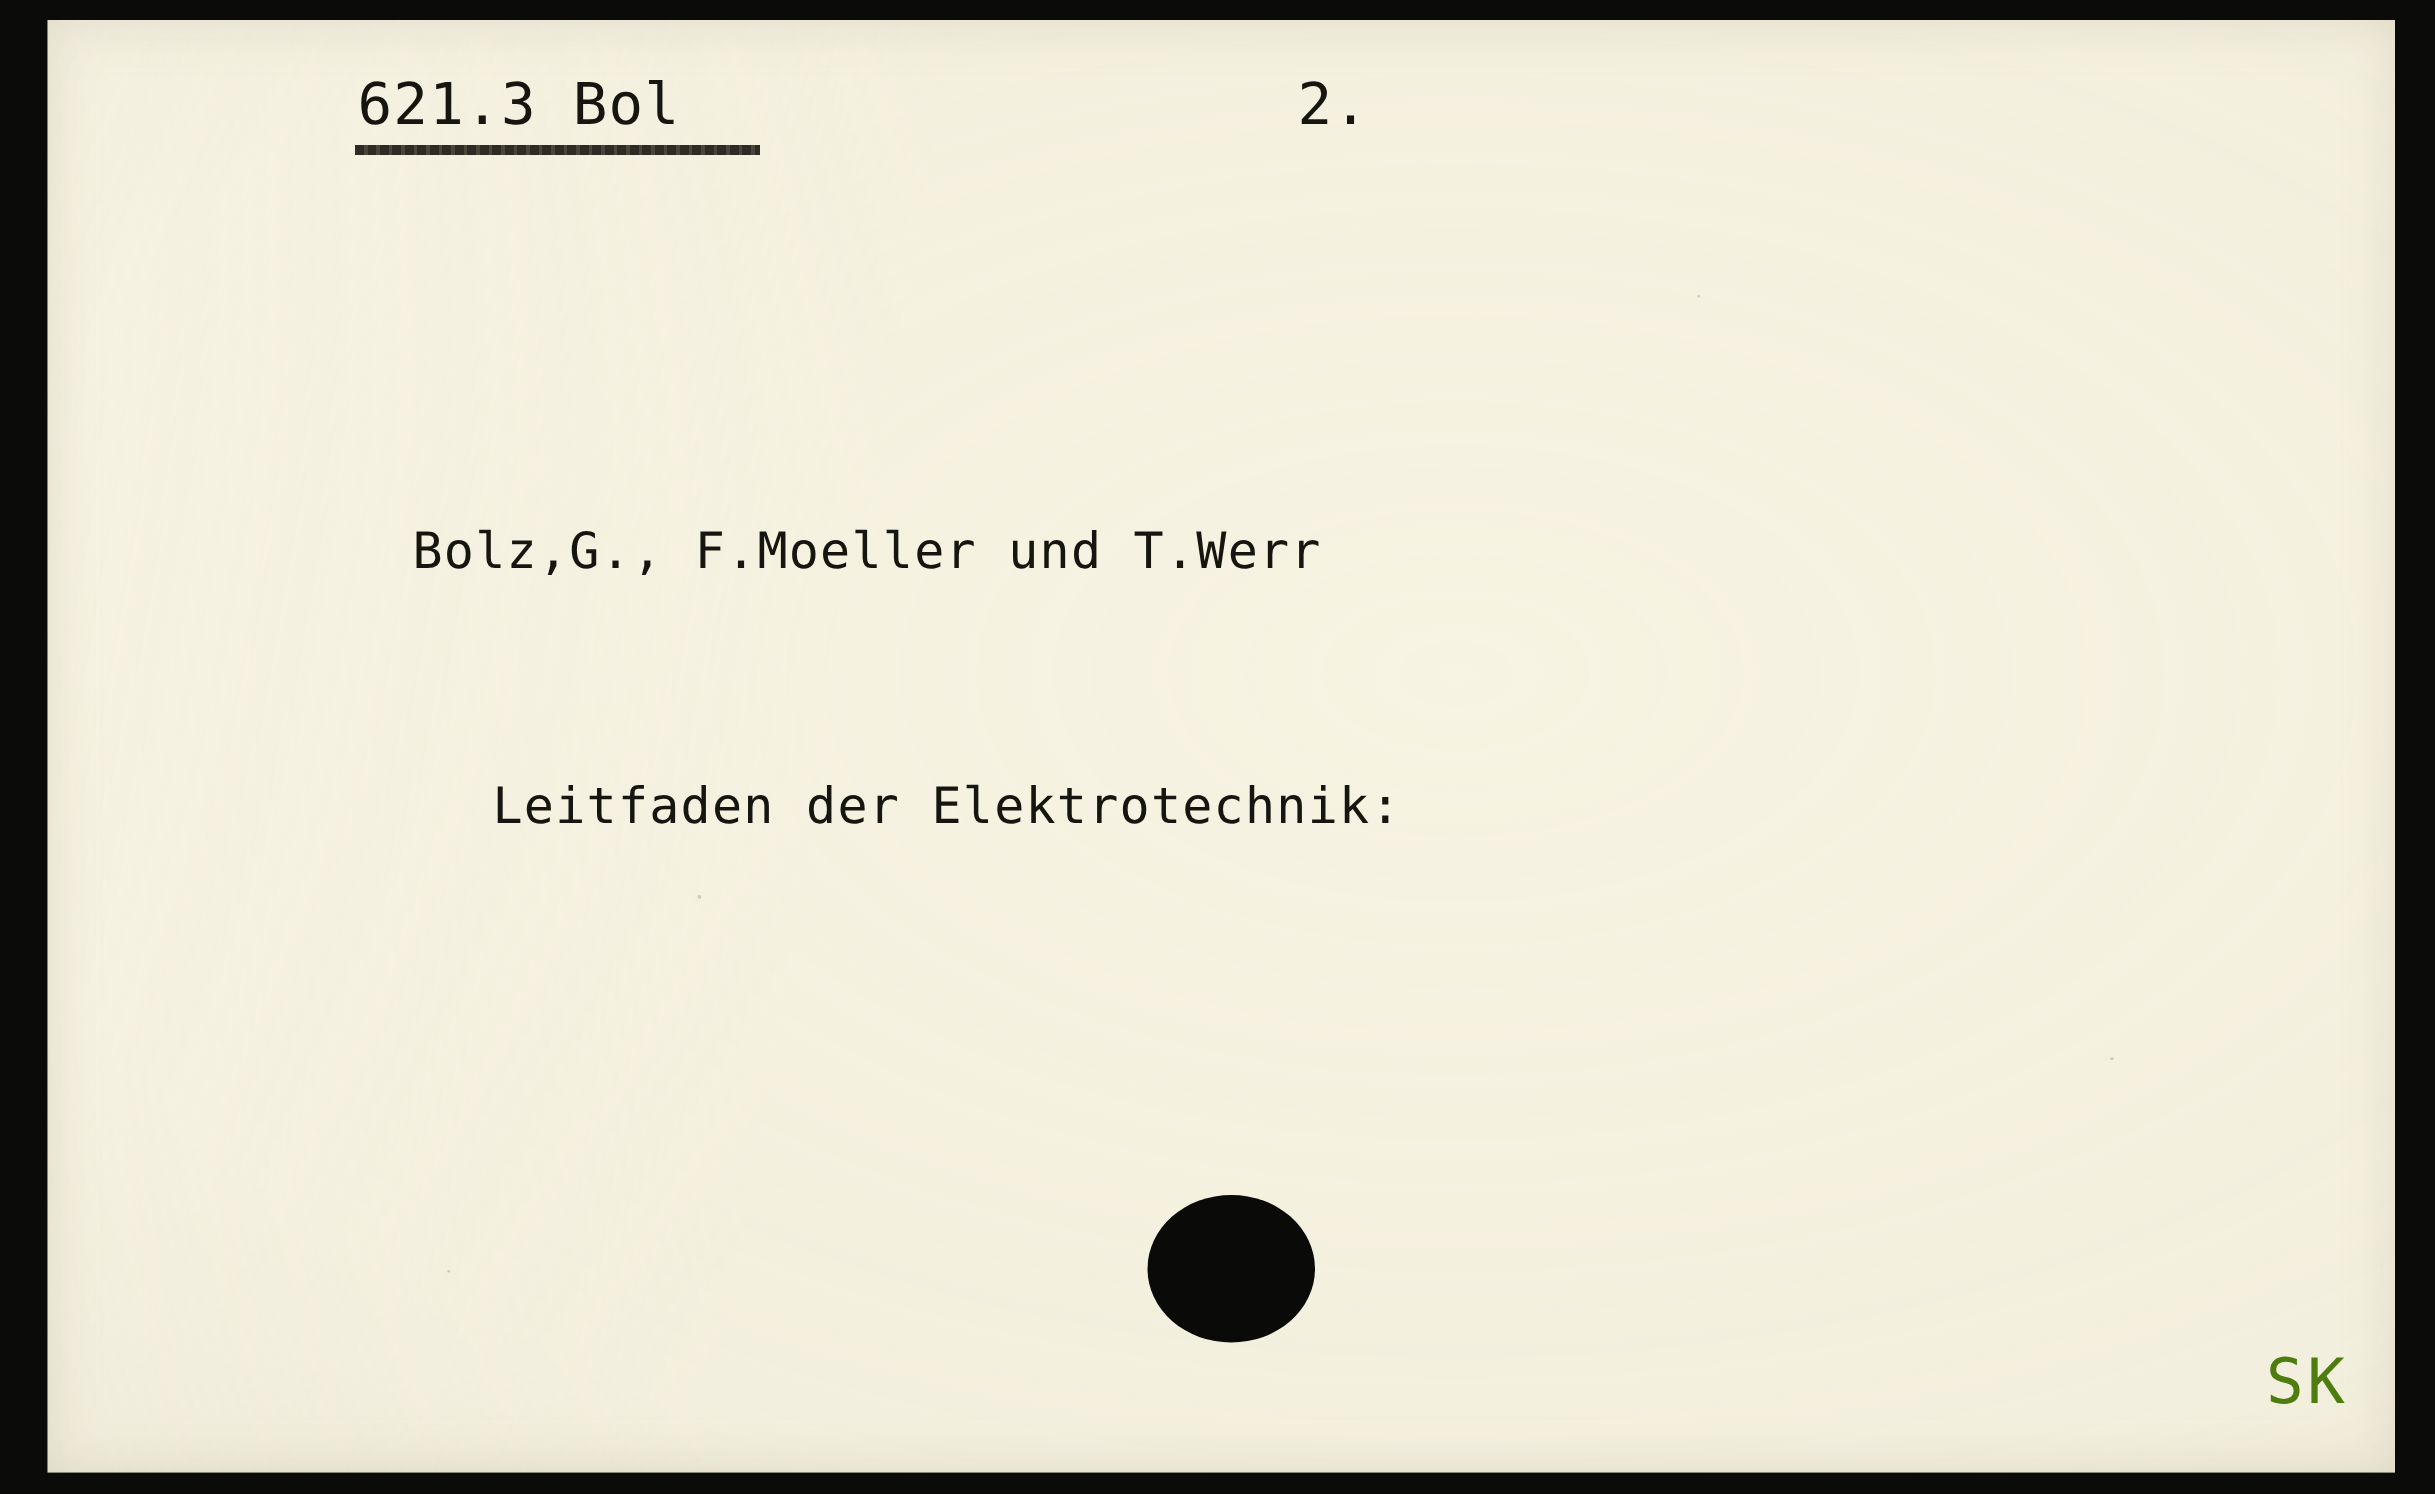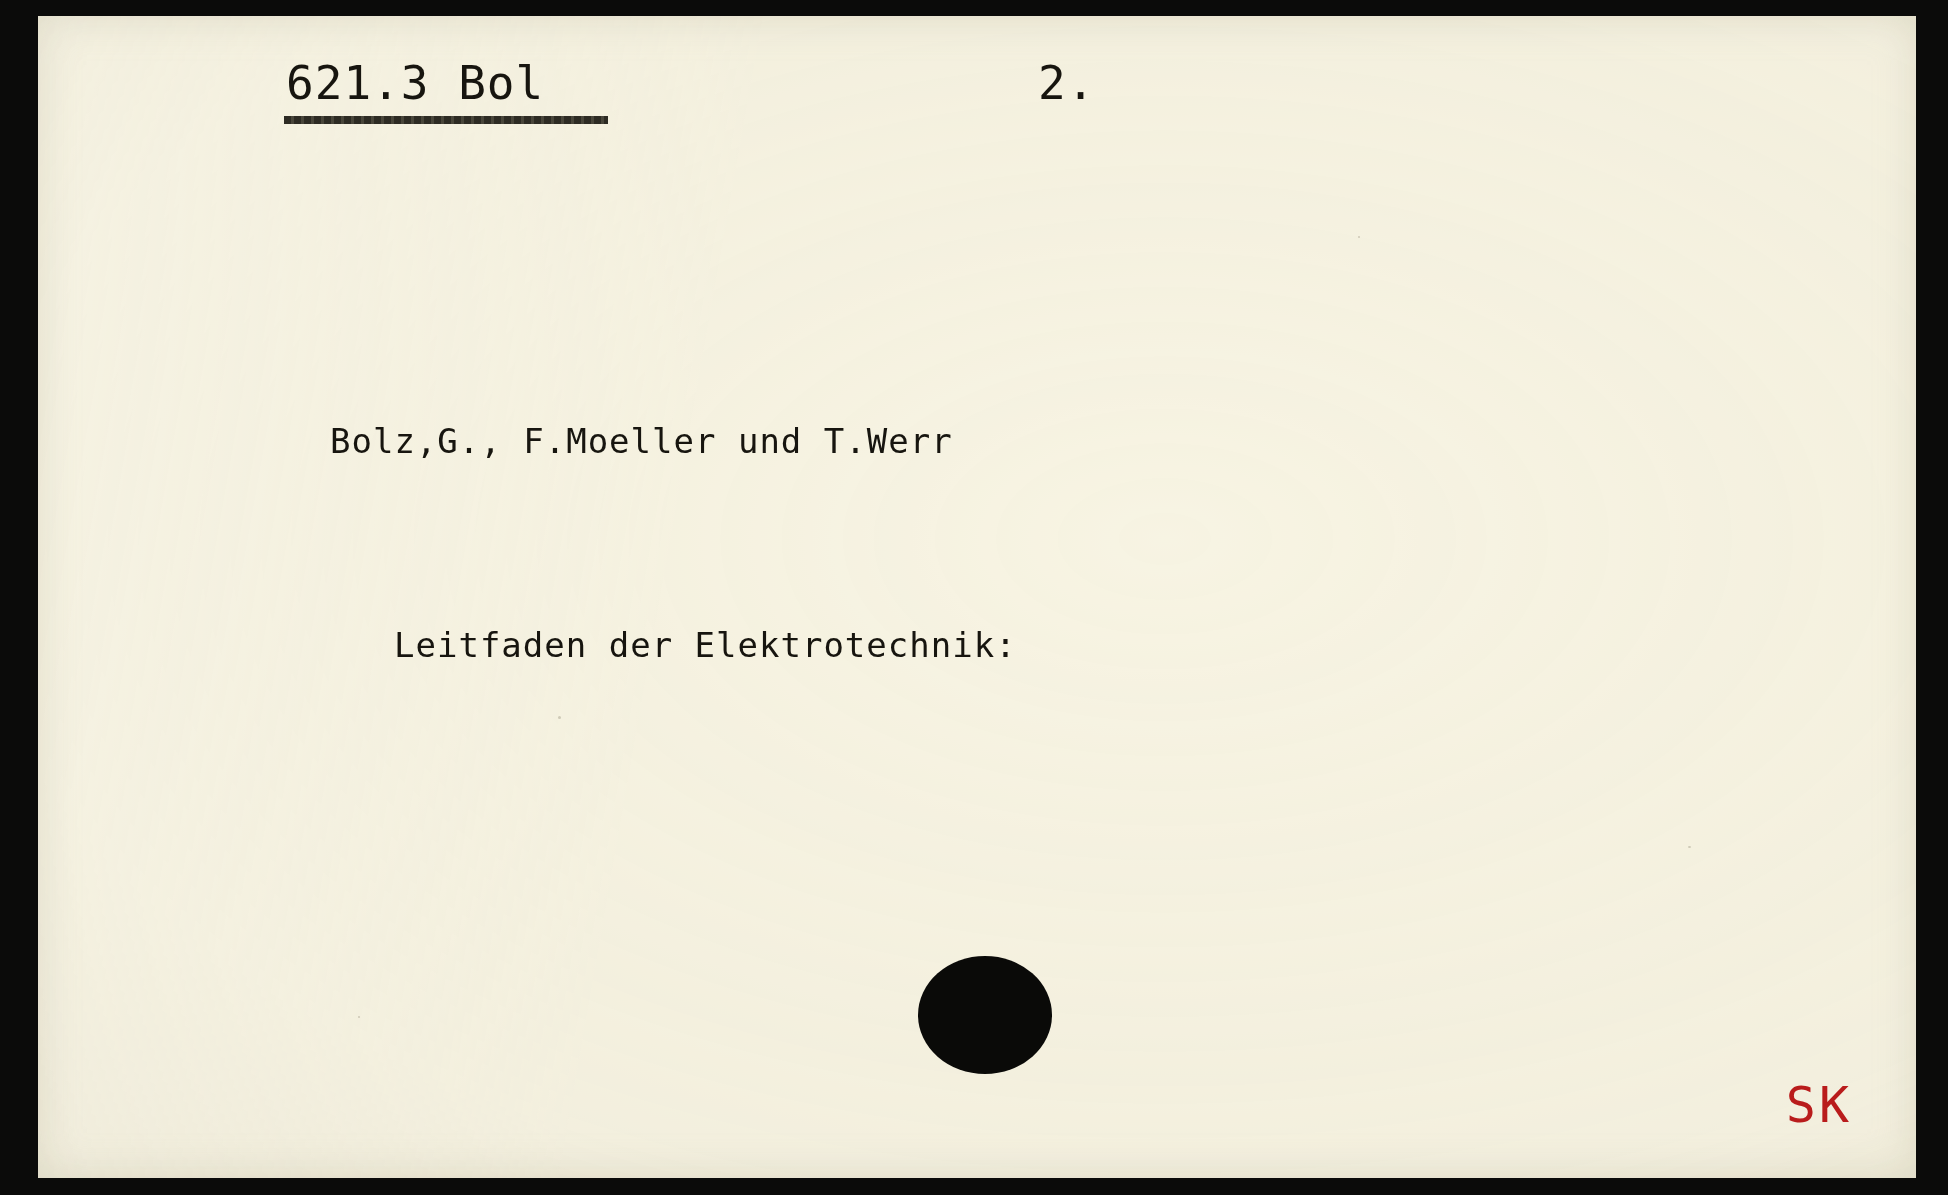--- a/index.html
+++ b/index.html
@@ -45,20 +45,21 @@
       radial-gradient(ellipse at 60% 45%, rgba(255,253,242,0.5) 0%, rgba(233,229,209,0.35) 75%, rgba(214,209,186,0.5) 100%);
     mix-blend-mode: multiply;
     opacity: .55;
   }
 
   .card-inner {
     position: relative;
     z-index: 2;
     width: 100%;
     height: 100%;
+    padding-left: 27px;
   }
 
   .typed {
     color: #17150f;
     font-family: "DejaVu Sans Mono", monospace;
     letter-spacing: 1px;
     white-space: pre;
   }
 
   
@@ -90,21 +91,21 @@
   
   .body-block {
     position: absolute;
     left: 292px;
     top: 255px;
     font-size: 44px;
     line-height: 68px;
   }
   .line {
     white-space: pre;
-    font-size: 34px;
+    font-size: 40px;
     line-height: 68px;
   }
   .gap { height: 26px; }
 
   .indent1 { padding-left: 64px; }
   .indent2 { padding-left: 70px; }
 
   
   .punch-dot {
     position: absolute;
@@ -116,21 +117,21 @@
     border-radius: 50%;
   }
 
   
   .initials {
     position: absolute;
     right: 64px;
     bottom: 44px;
     font-size: 50px;
     letter-spacing: 3px;
-    color: #b91c1c;
+    color: #4d7c0f;
     font-family: "DejaVu Sans Mono", monospace;
   }
 
   
   .speckle {
     position: absolute;
     background: rgba(90,85,60,0.25);
     border-radius: 50%;
     z-index: 3;
   }

